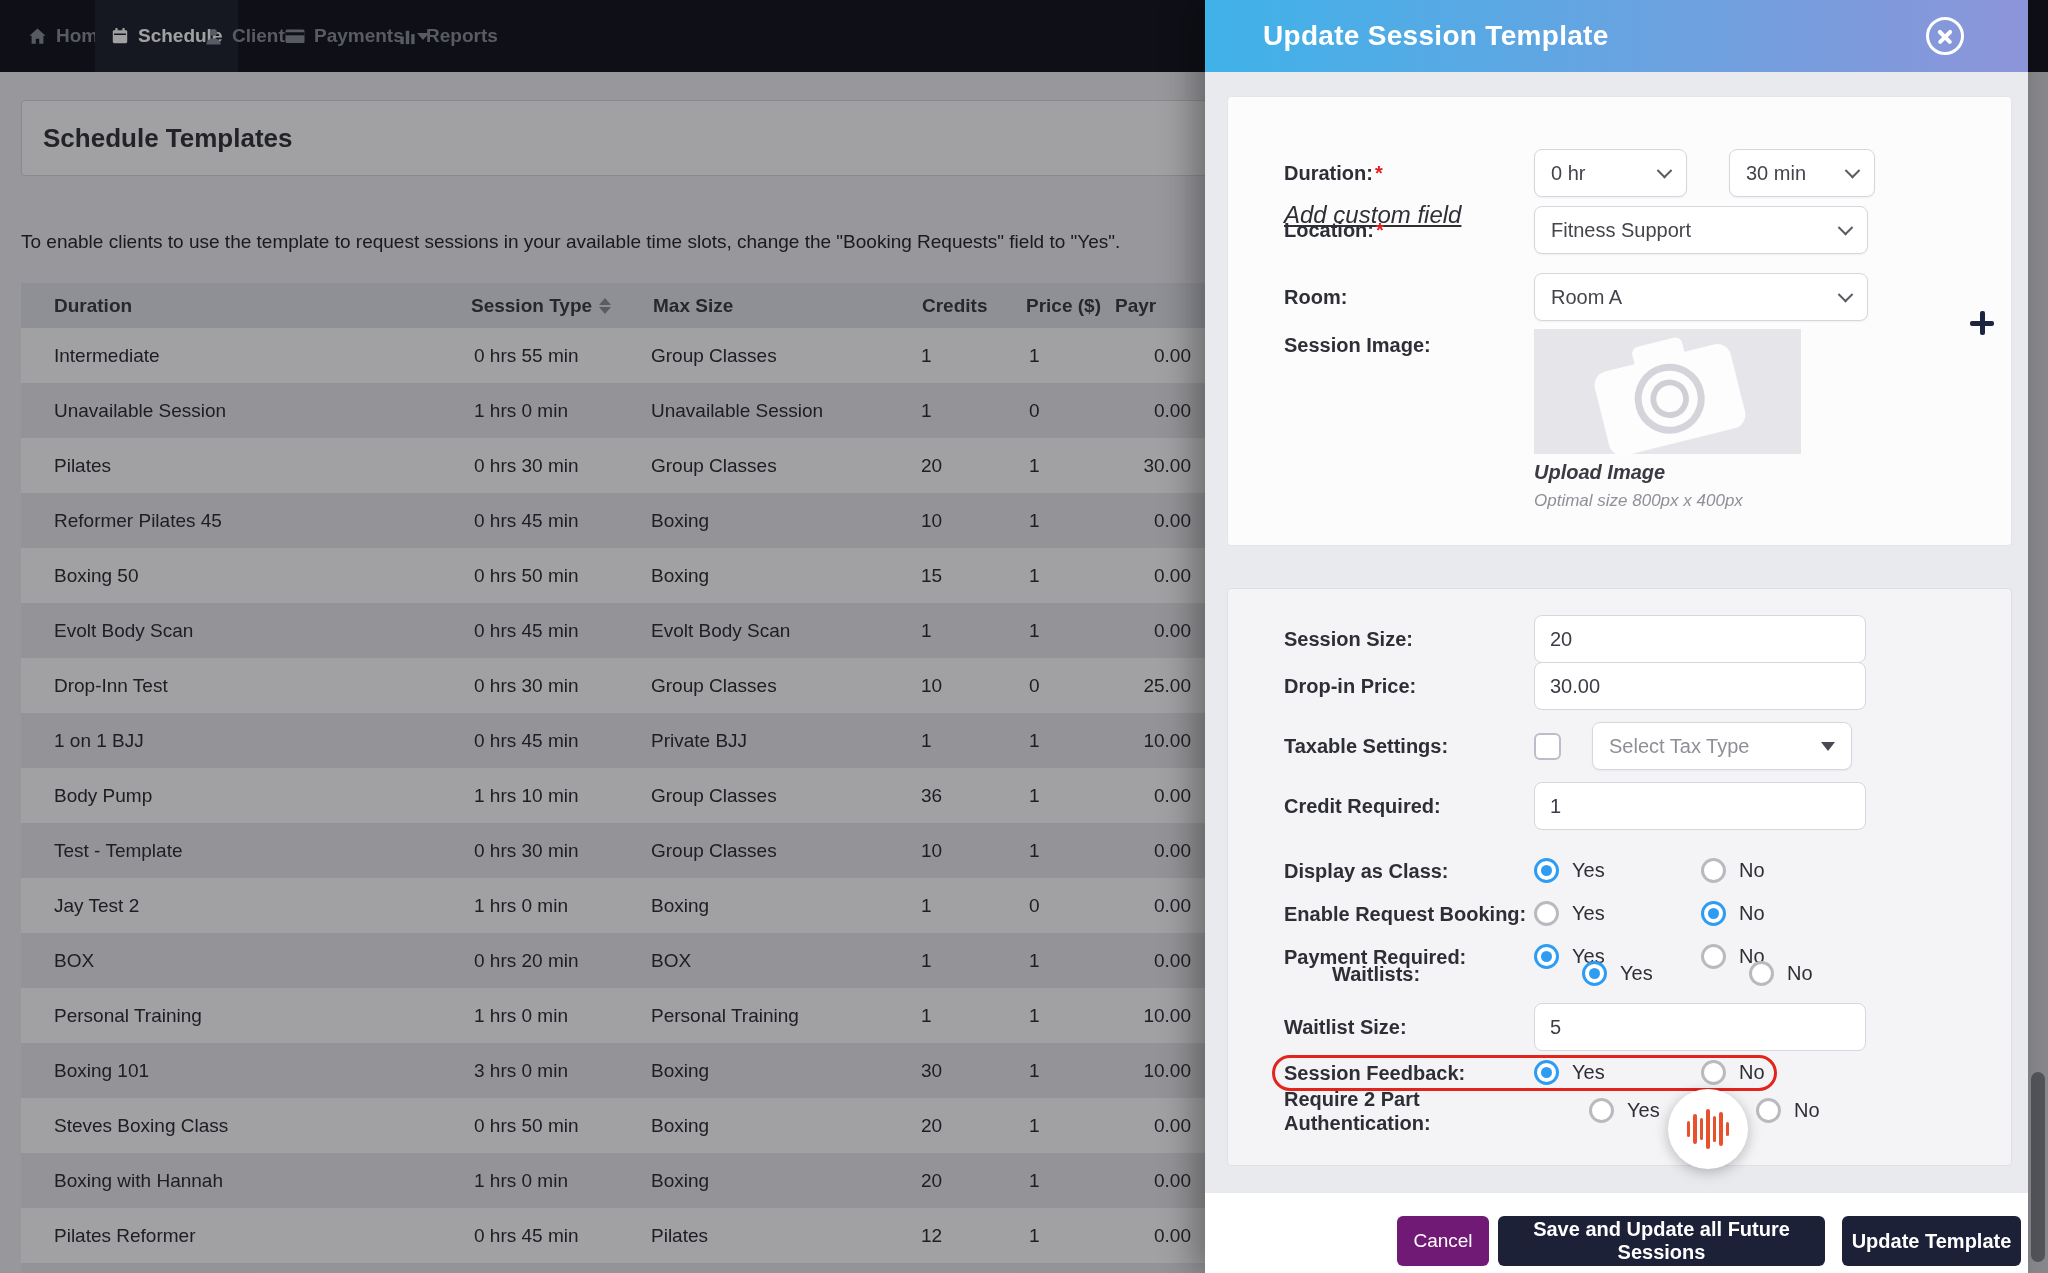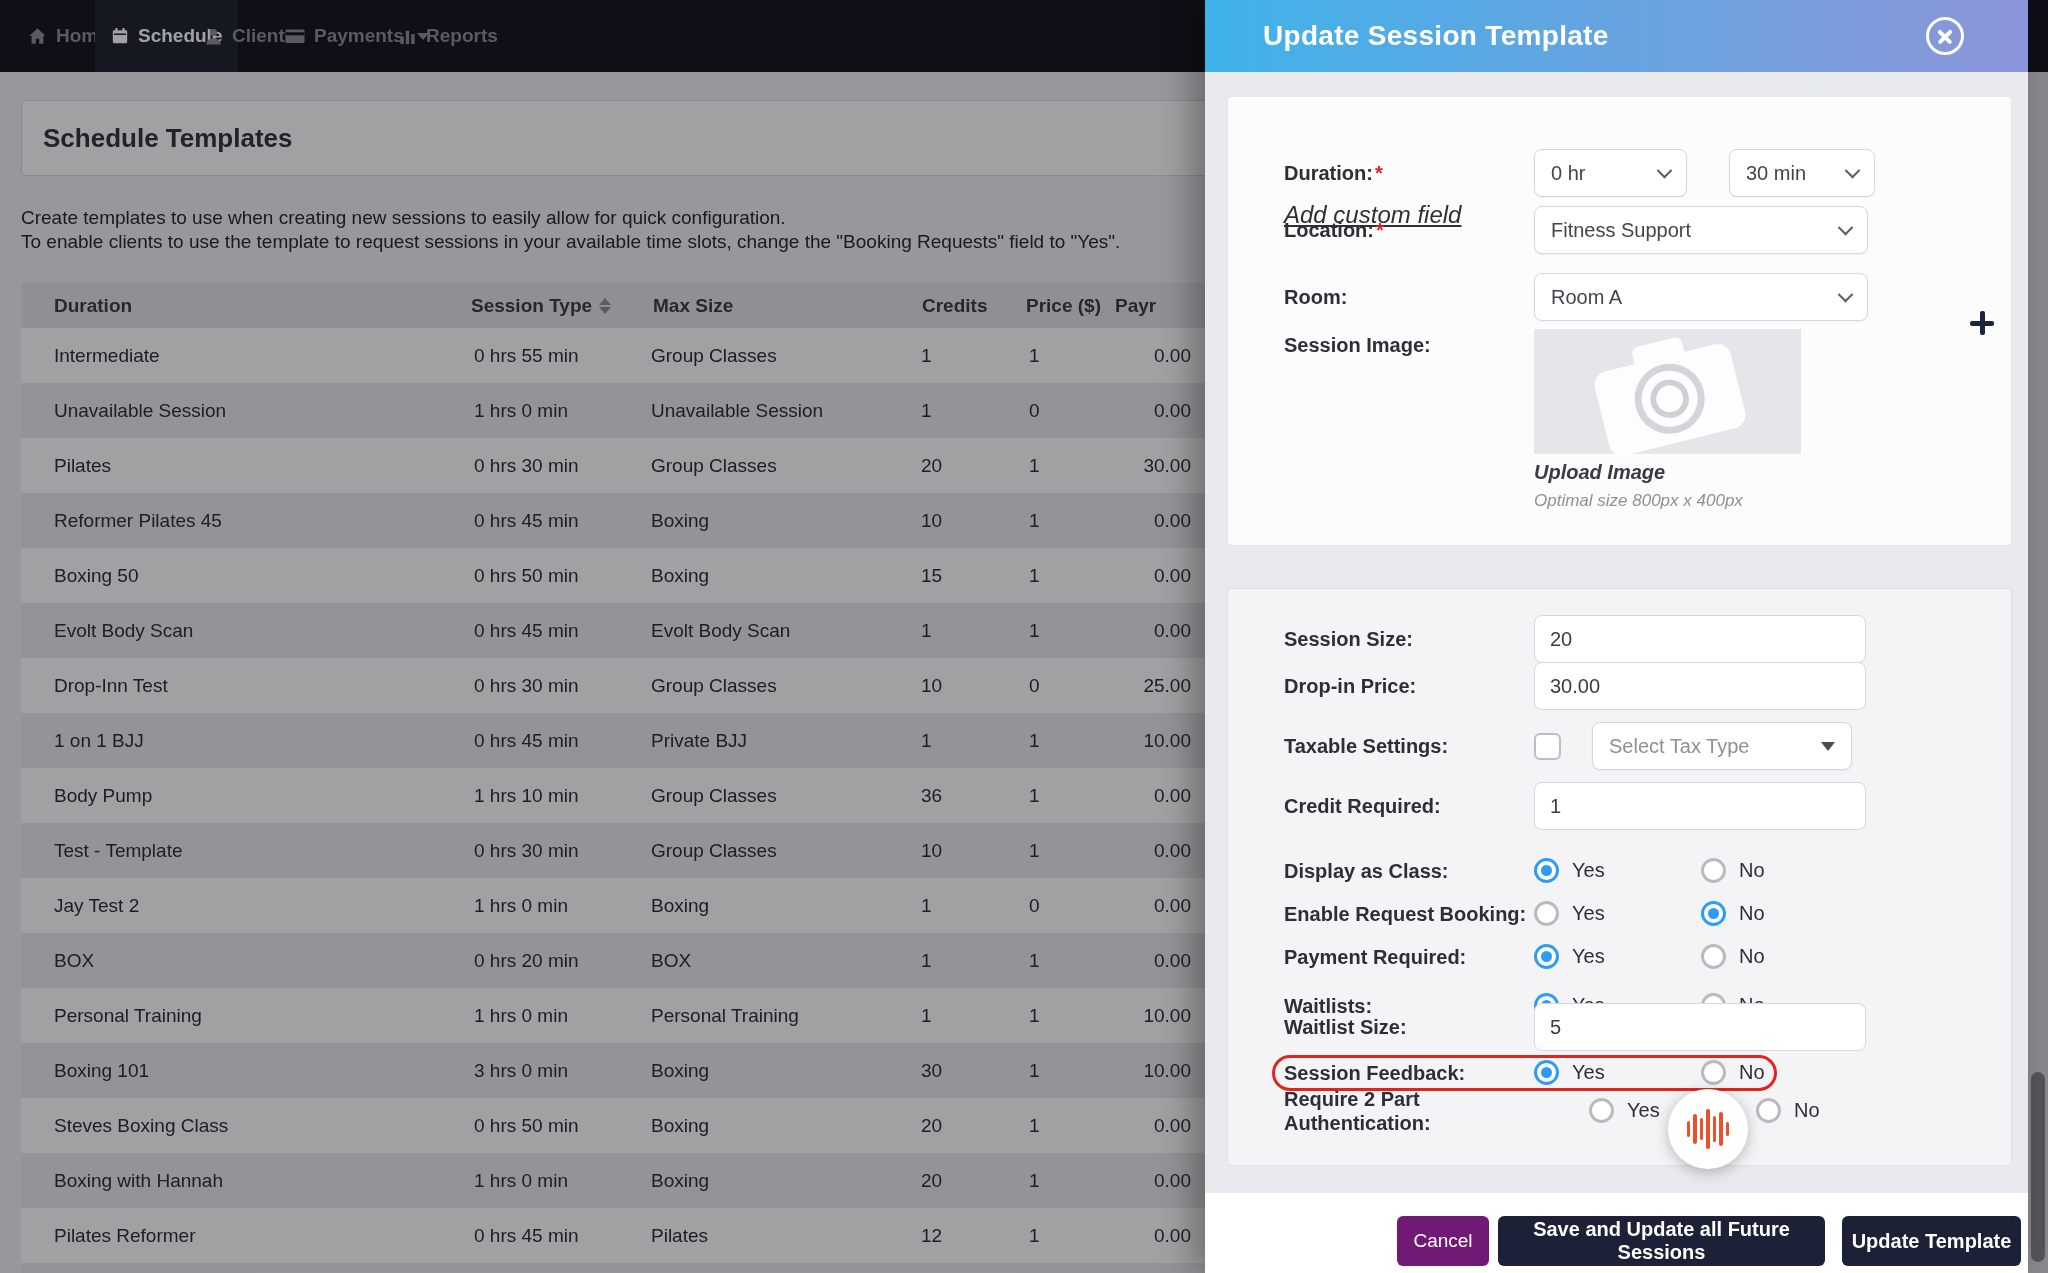--- a/index.html
+++ b/index.html
@@ -153,21 +153,20 @@
             </svg>
           </span>
           <span>Reports</span>
         </div>
       </div>
   </div>
 
   <div class="tcard">
     <h1>Schedule Templates</h1>
   </div>
-  <div class="desc" style="top:207px">Create templates to use when creating new sessions to easily allow for quick configuration.</div>
   <div class="desc" style="top:231px">To enable clients to use the template to request sessions in your available time slots, change the "Booking Requests" field to "Yes".</div>
 
   <div class="table">
     <div class="grid thead">
         <div class="hc c2">
           <span>Duration</span>
         </div>
         <div class="hc c3">
           <span>Session Type</span>
           <span class="sort">
@@ -456,21 +455,21 @@
             <span class="radio sel"></span>
             <span class="rlab">No</span>
           </div>
           <div class="crow" style="top: 355px;">
             <div class="lbl">Payment Required:</div>
             <span class="radio sel"></span>
             <span class="rlab ylab">Yes</span>
             <span class="radio"></span>
             <span class="rlab">No</span>
           </div>
-          <div class="crow" style="top: 404px;">
+          <div class="crow" style="top: 372px; margin-left: 48px;">
             <div class="lbl">Waitlists:</div>
             <span class="radio sel"></span>
             <span class="rlab ylab">Yes</span>
             <span class="radio"></span>
             <span class="rlab">No</span>
           </div>
         </div>
 
       <div class="crow" style="top:414px">
         <div class="lbl">Waitlist Size:</div>

